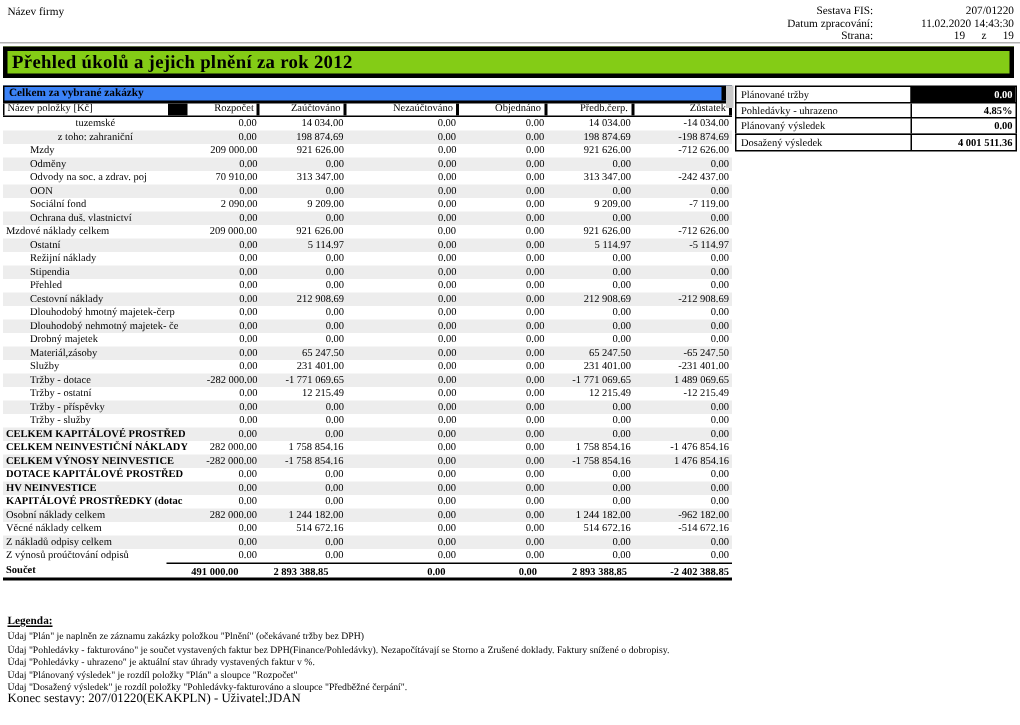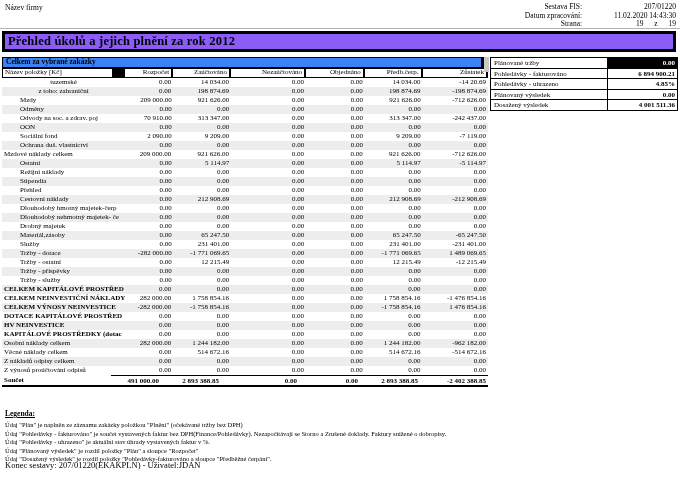--- a/index.html
+++ b/index.html
@@ -14,21 +14,21 @@
   .company{left:5px;top:3px;font-size:7.5px}
   .meta{right:4px;top:3px;font-size:7.5px;line-height:8.6px}
   .meta-row{display:flex}
   .meta-label{width:70px;text-align:right}
   .meta-sep{width:16px;text-align:left}
   .meta-value{width:80px;text-align:right}
   .meta-value.wide{word-spacing:9px}
   .rule{left:0;top:28px;width:680px;height:1px;background:#b3b3b3}
   
   .titlebox{left:2px;top:31px;width:674px;height:21px;border:3px solid #000;
-    background:#8b5cf6;box-sizing:border-box;display:flex;align-items:center}
+    background:#84cc16;box-sizing:border-box;display:flex;align-items:center}
   .titlebox span{font-weight:bold;font-size:12.5px;padding-left:3px;letter-spacing:.2px;white-space:nowrap}
   
   .maintable{left:2px;top:57px;width:486px}
   .secbar{height:11px;border:1.5px solid #000;background:#3b82f6;box-sizing:border-box;
     font-weight:bold;font-size:7.5px;line-height:8px;padding-left:3px;position:relative}
   .secbar .endcap{position:absolute;right:0;top:0;bottom:0;width:6px;background:#000}
   .thead{display:flex;height:10px;border-top:1.5px solid #000;border-bottom:1.5px solid #000;box-sizing:border-box}
   .th{font-weight:normal;font-size:7px;line-height:7.5px;box-sizing:border-box;
     padding:0 2px;border-right:2.5px solid #000;white-space:nowrap;overflow:hidden}
   .th.first{border-left:1.5px solid #000}
@@ -107,21 +107,21 @@
       <div class="th num w6">Zůstatek</div>
     </div>
   <div class="tbody">
       <div class="trow">
         <span class="tlabel ind2">tuzemské</span>
         <span class="tnum w1">0.00</span>
         <span class="tnum w2">14 034.00</span>
         <span class="tnum w3">0.00</span>
         <span class="tnum w4">0.00</span>
         <span class="tnum w5">14 034.00</span>
-        <span class="tnum w6">-14 20.69</span>
+        <span class="tnum w6">-14 034.00</span>
       </div>
       <div class="trow stripe">
         <span class="tlabel ind2">z toho: zahraniční</span>
         <span class="tnum w1">0.00</span>
         <span class="tnum w2">198 874.69</span>
         <span class="tnum w3">0.00</span>
         <span class="tnum w4">0.00</span>
         <span class="tnum w5">198 874.69</span>
         <span class="tnum w6">-198 874.69</span>
       </div>
@@ -417,24 +417,20 @@
       </div>
   </div>
 </div>
 
 <div class="abs sidestrip"></div>
 
 <div class="abs summary">
     <div class="sumrow first inverted">
       <span class="sumlabel">Plánované tržby</span>
       <span class="sumval">0.00</span>
-    </div>
-    <div class="sumrow">
-      <span class="sumlabel">Pohledávky - fakturováno</span>
-      <span class="sumval">6 894 900.21</span>
     </div>
     <div class="sumrow">
       <span class="sumlabel">Pohledávky - uhrazeno</span>
       <span class="sumval">4.85%</span>
     </div>
     <div class="sumrow">
       <span class="sumlabel">Plánovaný výsledek</span>
       <span class="sumval">0.00</span>
     </div>
     <div class="sumrow">

